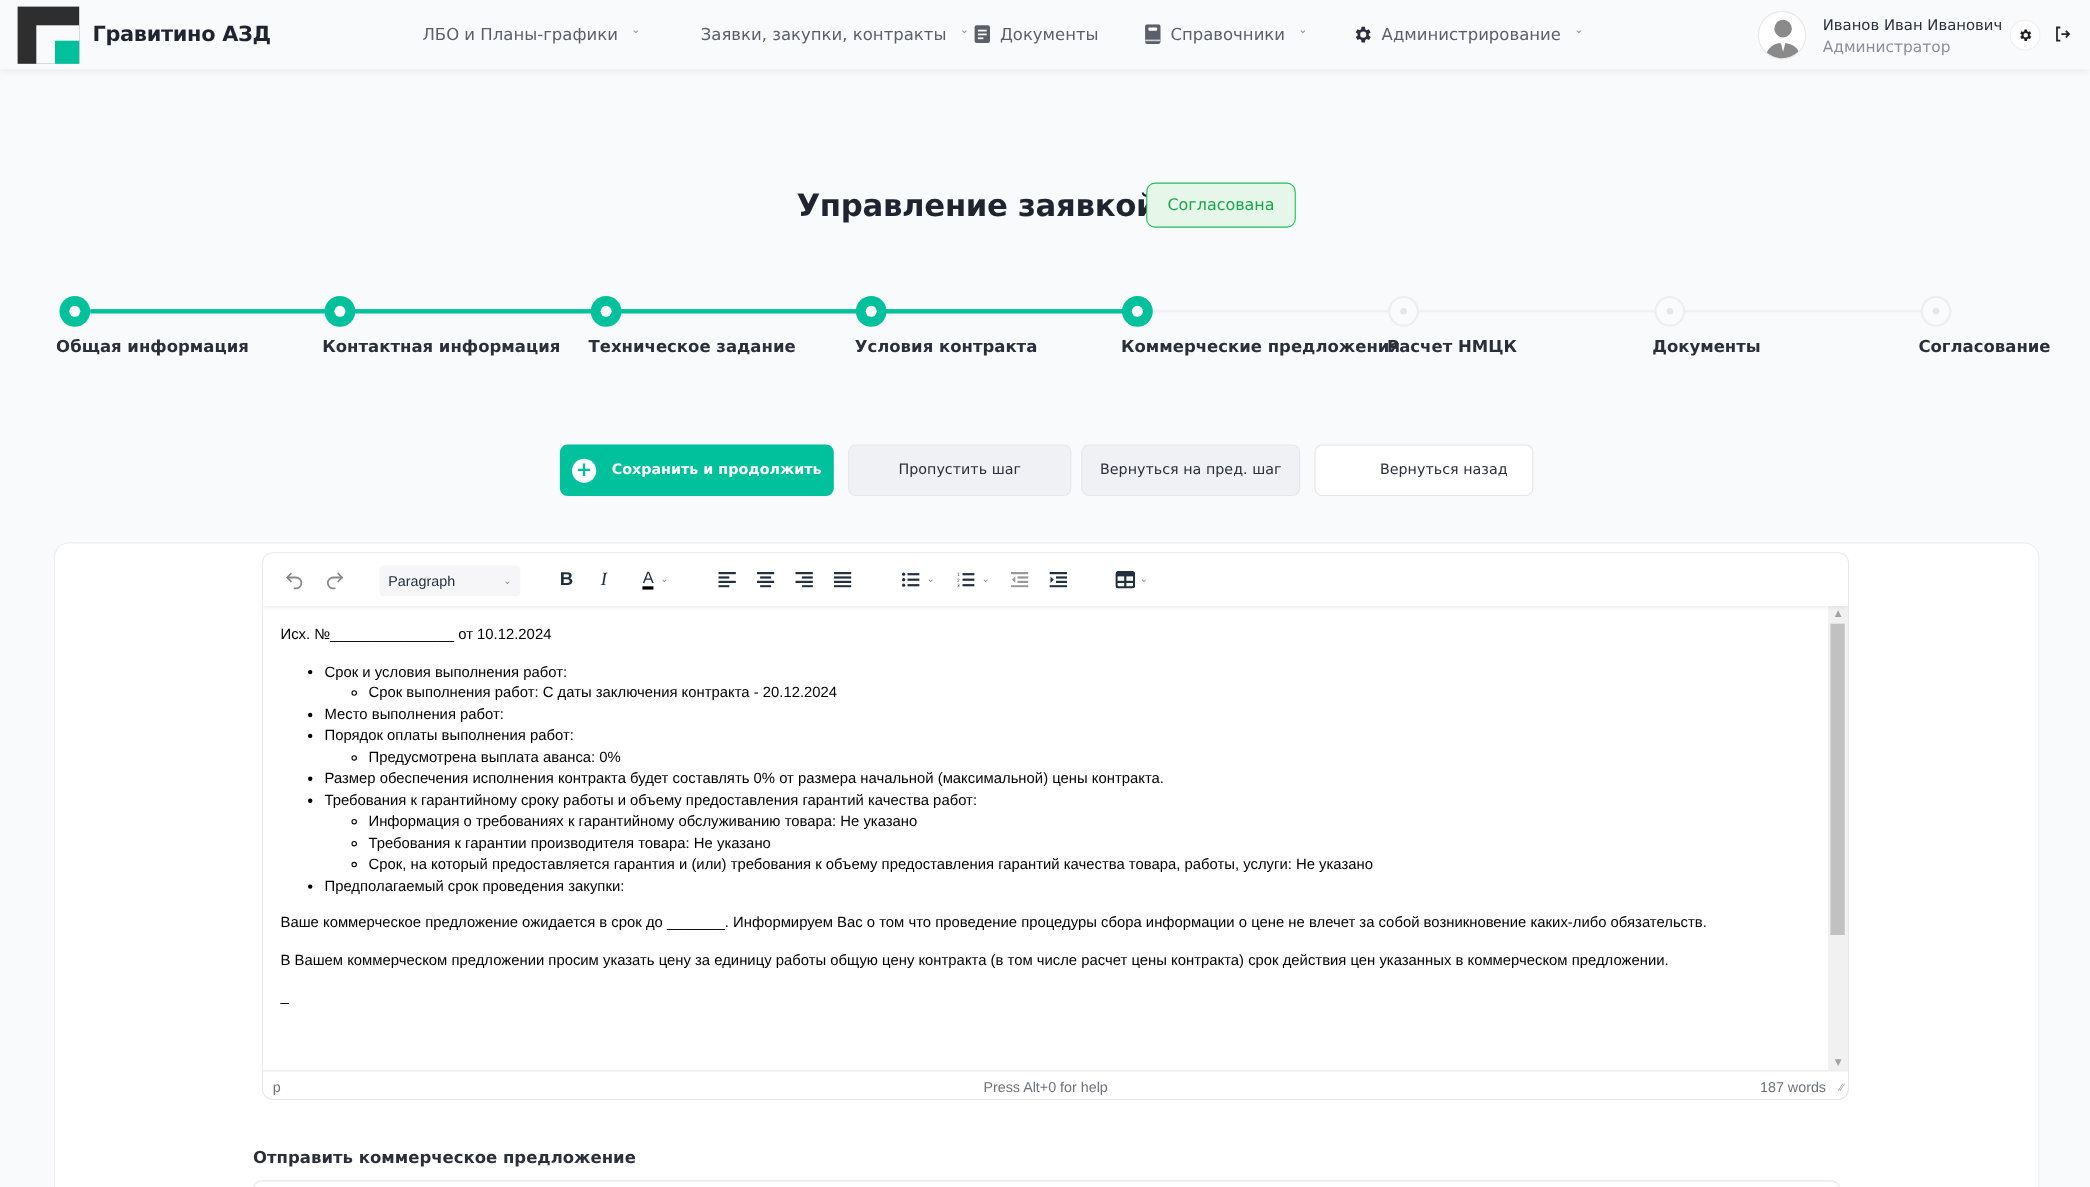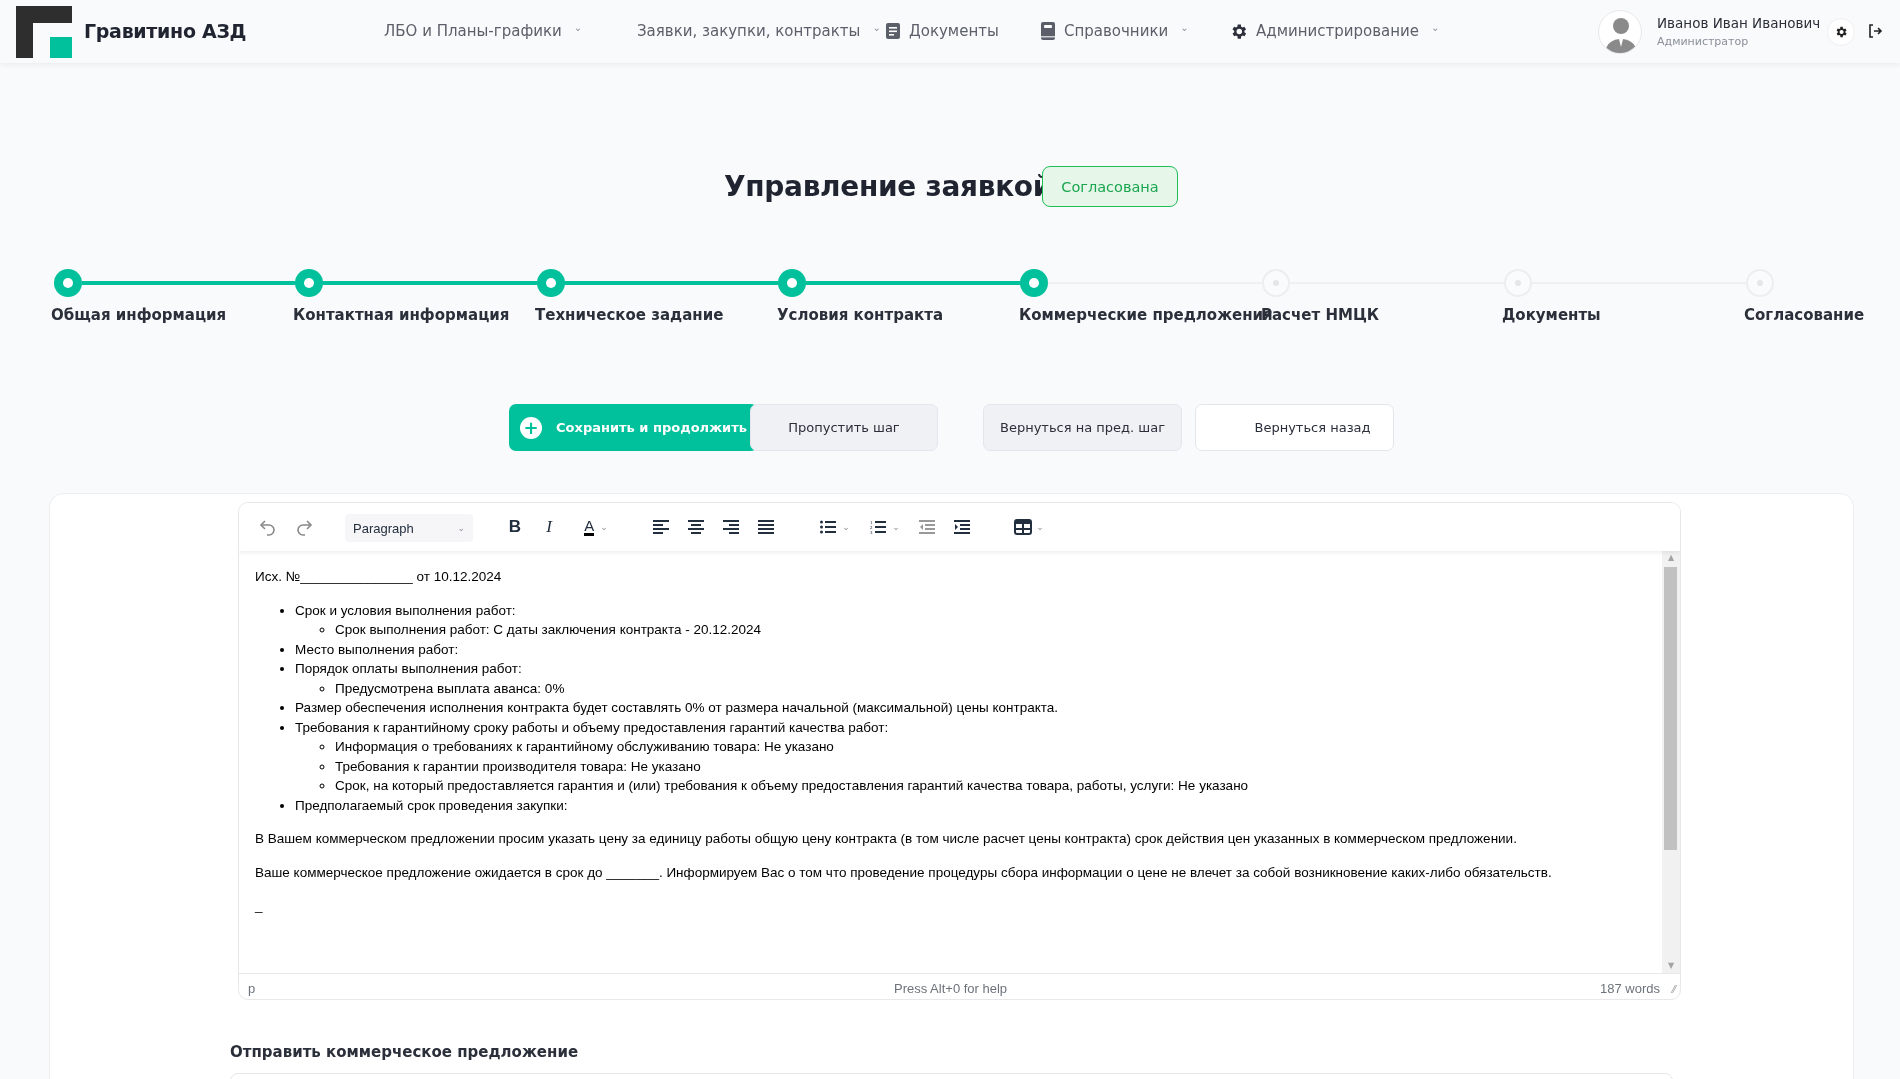--- a/index.html
+++ b/index.html
@@ -10,21 +10,21 @@
   .header { position: absolute; left: 0; top: 0; width: 1900px; height: 63px; background: #f9fafc; box-shadow: 0 2px 6px rgba(0,0,0,0.06); }
   .logo { position: absolute; left: 16px; top: 6px; width: 56px; height: 52px; background: #2e2e2e; }
   .logo .inner { position: absolute; left: 17px; top: 17px; width: 39px; height: 35px; background: #f9fafc; }
   .logo .teal { position: absolute; left: 34px; top: 31px; width: 22px; height: 21px; background: #00c19c; }
   .brand { position: absolute; left: 84px; top: 20px; font-size: 19px; font-weight: bold; color: #1f2430; letter-spacing: -0.3px; }
   .nav-item { position: absolute; top: 22px; font-size: 15px; color: #5b5f69; display: flex; align-items: flex-start; gap: 8px; white-space: nowrap; cursor: pointer; }
   .nav-item .chev { font-size: 10px; color: #8a8f99; margin-left: 4px; }
   .nav-icon { width: 16px; height: 18px; display: inline-block; }
   .avatar { position: absolute; left: 1598px; top: 10px; width: 44px; height: 44px; border-radius: 50%; background: #fff; border: 1px solid #e8e8ea; overflow: hidden; }
   .user-name { position: absolute; left: 1657px; top: 15px; font-size: 13.5px; color: #2a2f3a; }
-  .user-role { position: absolute; left: 1657px; top: 35px; font-size: 11px; color: #8a8f99; }
+  .user-role { position: absolute; left: 1657px; top: 35px; font-size: 14px; color: #8a8f99; }
   .hdr-gear { position: absolute; left: 1827px; top: 18px; width: 28px; height: 28px; border-radius: 50%; background: #fff; border: 1px solid #efeff1; display: flex; align-items: center; justify-content: center; }
   .hdr-logout { position: absolute; left: 1866px; top: 22px; width: 18px; height: 18px; }
 
   
   .page-title { position: absolute; left: 724px; top: 170px; font-size: 28px; font-weight: bold; color: #1f2430; letter-spacing: -0.3px; }
   .status-badge { position: absolute; left: 1042px; top: 166px; width: 136px; height: 41px; border: 1.5px solid #1fbf58; border-radius: 8px; background: #e6f6e8; color: #1aa650; font-size: 14.5px; display: flex; align-items: center; justify-content: center; }
 
   
   .stepper { position: absolute; left: 0; top: 0; width: 1900px; height: 340px; pointer-events: none; }
   .step-line { position: absolute; top: 281px; height: 4px; background: #00c19c; }
@@ -157,21 +157,21 @@
   <div class="step-label" style="left:1019px">Коммерческие предложения</div>
   <div class="step-label" style="left:1261px">Расчет НМЦК</div>
   <div class="step-label" style="left:1502px">Документы</div>
   <div class="step-label" style="left:1744px">Согласование</div>
 </div>
 
 <div class="btn btn-primary" style="left:509px;width:249px">
   <span class="plus-circle">+</span>
   <span>Сохранить и продолжить</span>
 </div>
-<div class="btn btn-grey" style="left:750px;width:188px">Пропустить шаг</div>
+<div class="btn btn-grey" style="left:771px;width:203px">Пропустить шаг</div>
 <div class="btn btn-grey" style="left:983px;width:199px">Вернуться на пред. шаг</div>
 <div class="btn btn-white" style="left:1195px;width:199px">Вернуться назад</div>
 
 <div class="card"></div>
 
 <div class="editor">
   <div class="toolbar">
     <div class="tb-btn" style="left:18px;width:22px">
       <svg width="18" height="18" viewBox="0 0 18 18">
           <path d="M6 3L2 7l4 4" stroke="#888" stroke-width="1.6" fill="none"></path>
@@ -299,22 +299,22 @@
       <li>Размер обеспечения исполнения контракта будет составлять 0% от размера начальной (максимальной) цены контракта.</li>
       <li><span>Требования к гарантийному сроку работы и объему предоставления гарантий качества работ:</span>
         <ul>
           <li>Информация о требованиях к гарантийному обслуживанию товара: Не указано</li>
           <li>Требования к гарантии производителя товара: Не указано</li>
           <li>Срок, на который предоставляется гарантия и (или) требования к объему предоставления гарантий качества товара, работы, услуги: Не указано</li>
         </ul>
       </li>
       <li>Предполагаемый срок проведения закупки:</li>
     </ul>
+    <p>Ваше коммерческое предложение ожидается в срок до _______. Информируем Вас о том что проведение процедуры сбора информации о цене не влечет за собой возникновение каких-либо обязательств.</p>
     <p>В Вашем коммерческом предложении просим указать цену за единицу работы общую цену контракта (в том числе расчет цены контракта) срок действия цен указанных в коммерческом предложении.</p>
-    <p>Ваше коммерческое предложение ожидается в срок до _______. Информируем Вас о том что проведение процедуры сбора информации о цене не влечет за собой возникновение каких-либо обязательств.</p>
     <p>_</p>
   </div>
 
   <div class="scrollbar">
     <div class="scroll-up">▲</div>
     <div class="scroll-thumb"></div>
     <div class="scroll-down">▼</div>
   </div>
 
   <div class="statusbar">

